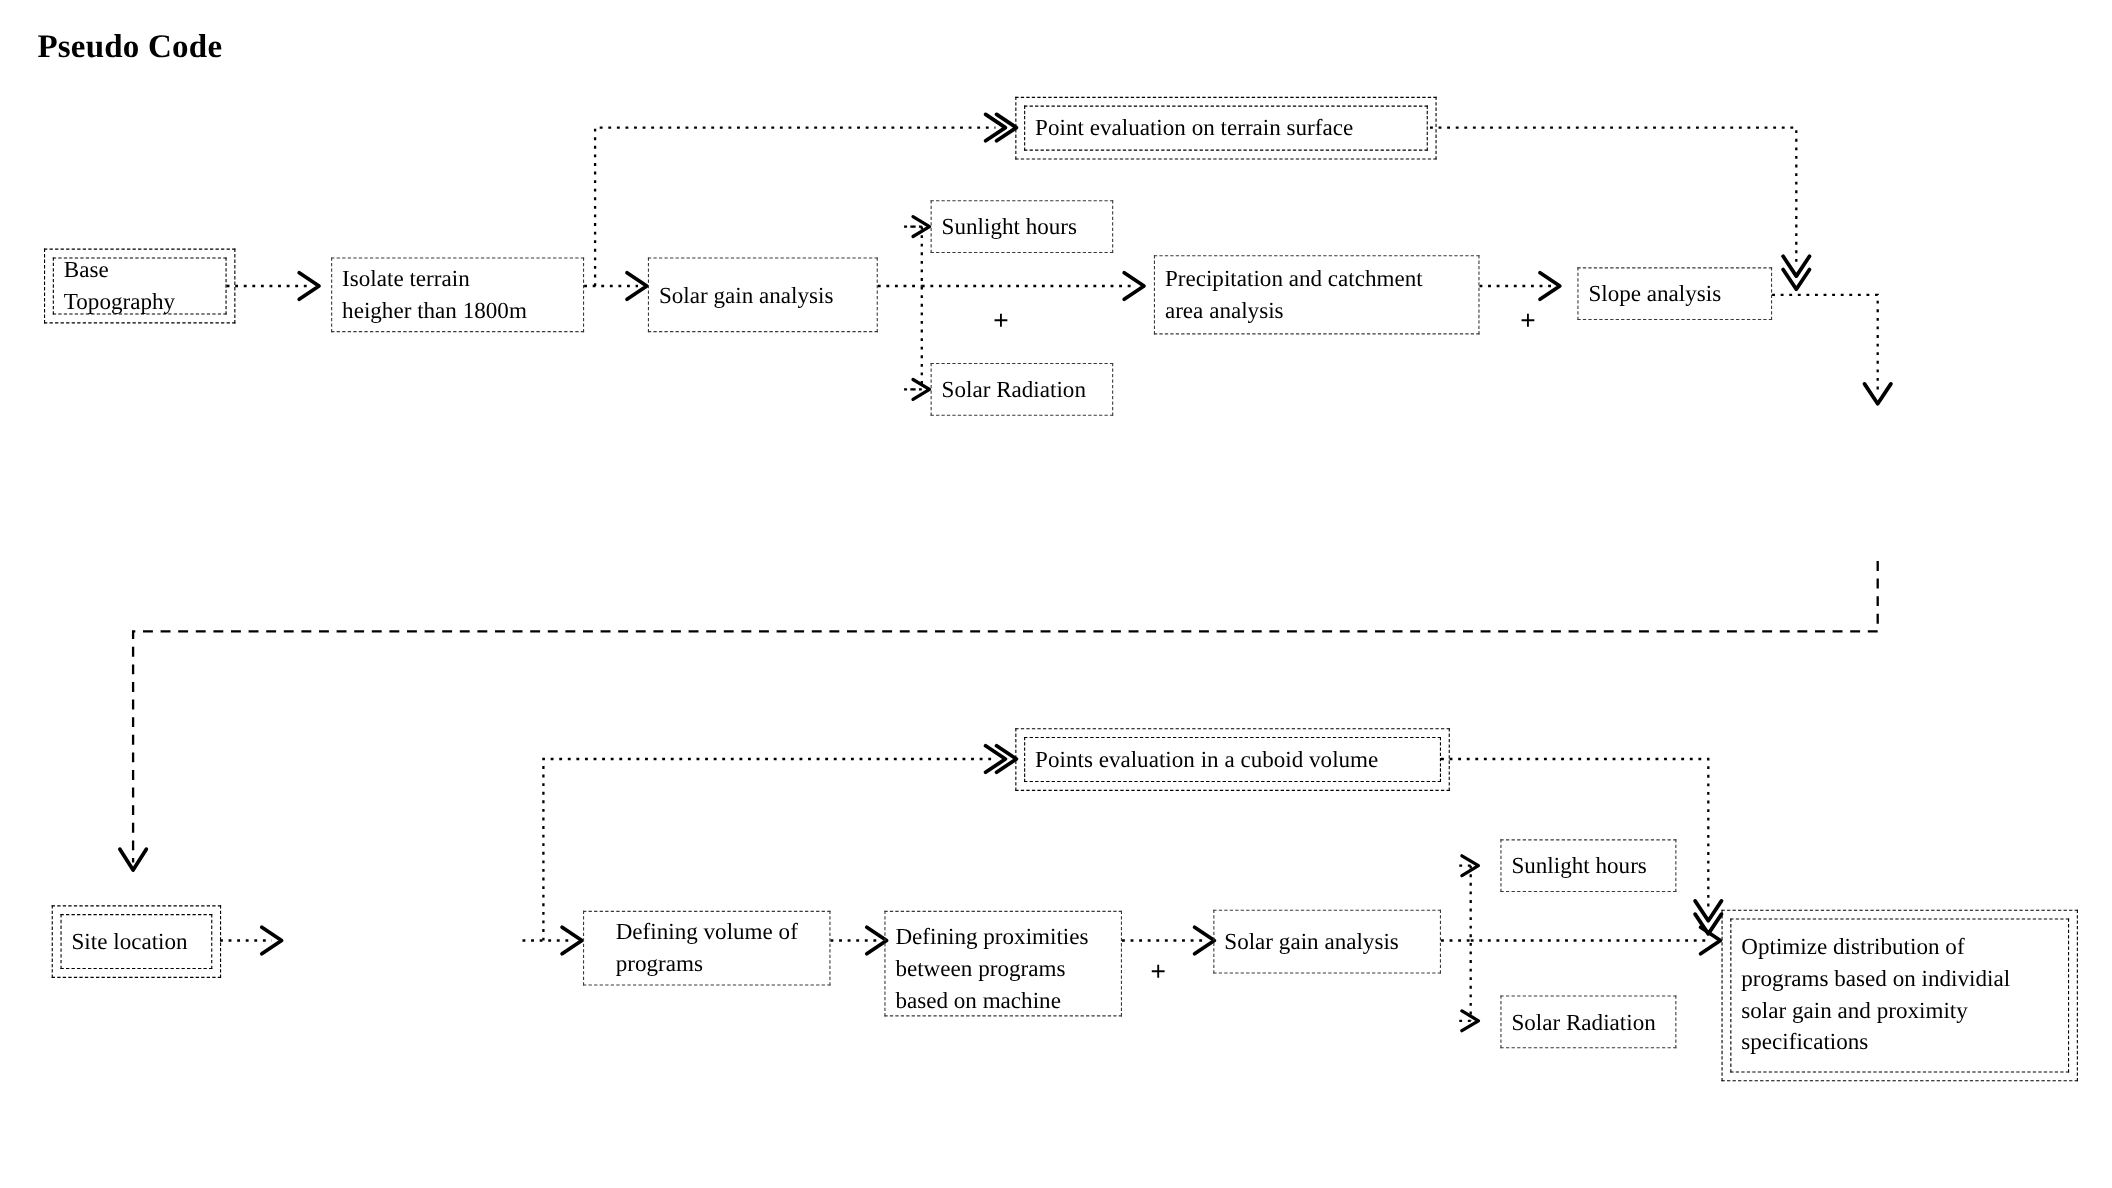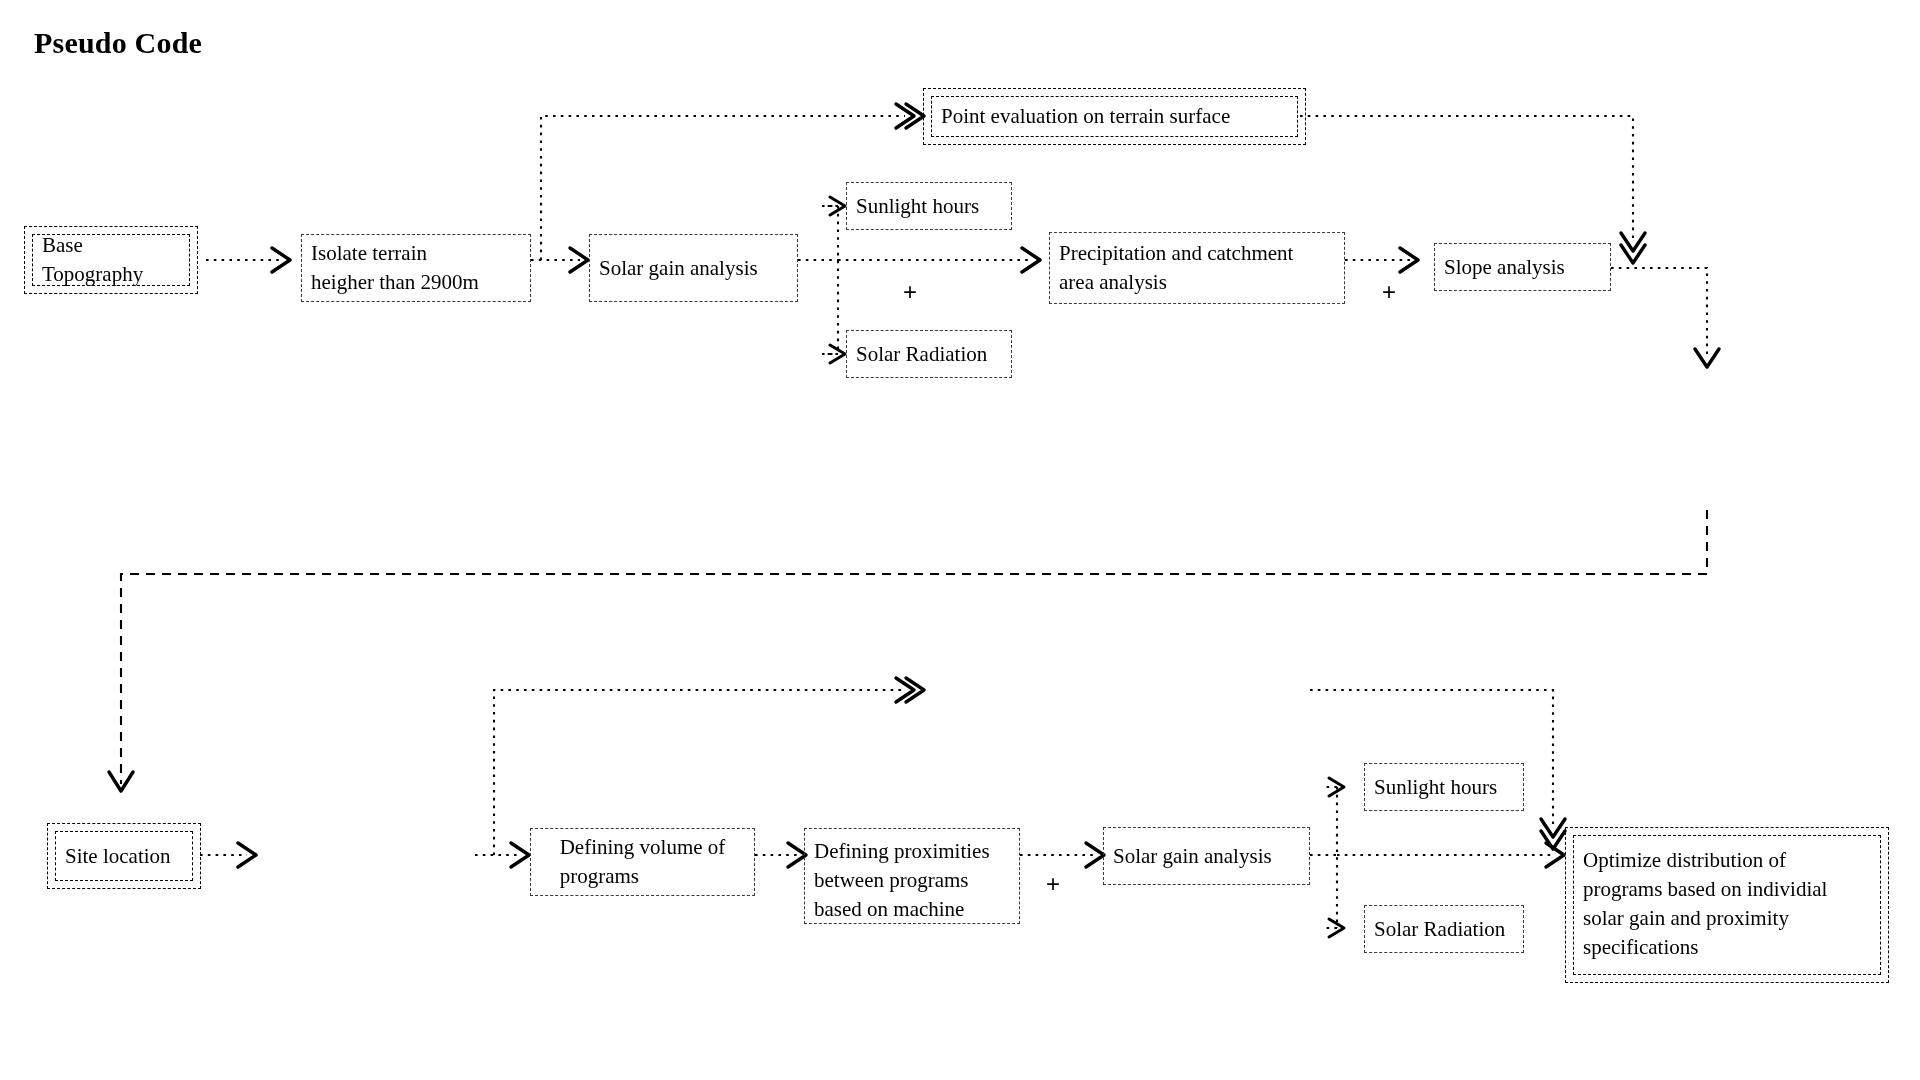--- a/index.html
+++ b/index.html
@@ -145,27 +145,27 @@
       <path d="M906,104 L924,116 L906,128"></path>
       <path d="M1621,233 L1633,251 L1645,233"></path>
       <path d="M1621,245 L1633,263 L1645,245"></path>
       <path d="M896,678 L914,690 L896,702"></path>
       <path d="M906,678 L924,690 L906,702"></path>
       <path d="M1541,819 L1553,837 L1565,819"></path>
       <path d="M1541,831 L1553,849 L1565,831"></path>
     </g>
   </svg>
 
-  <div class="node frame-double" style="left:32px; top:234px; width:158px; height:52px;">
+  <div class="node frame-double" style="left:48px; top:234px; width:158px; height:52px;">
     <span class="txt">Base Topography</span>
   </div>
 
   <div class="node frame-single" style="left:301px; top:234px; width:230px; height:68px;">
     <span class="txt">Isolate terrain
-heigher than 2900m</span>
+heigher than 1800m</span>
   </div>
 
   <div class="node frame-single" style="left:589px; top:234px; width:209px; height:68px;">
     <span class="txt">Solar gain analysis</span>
   </div>
 
   <div class="node frame-double" style="left:931px; top:96px; width:367px; height:41px;">
     <span class="txt">Point evaluation on terrain surface</span>
   </div>
 
@@ -196,20 +196,23 @@
     <span class="txt">Defining volume of
 programs</span>
   </div>
 
   <div class="node frame-single" style="left:804px; top:828px; width:216px; height:96px; align-items:flex-start; padding-top:8px;">
     <span class="txt">Defining proximities
 between programs
 based on machine</span>
   </div>
 
+  <div class="node frame-double" style="left:931px; top:670px; width:379px; height:41px;">
+    <span class="txt">Points evaluation in a cuboid volume</span>
+  </div>
 
   <div class="node frame-single" style="left:1103px; top:827px; width:207px; height:58px;">
     <span class="txt">Solar gain analysis</span>
   </div>
 
   <div class="node frame-single" style="left:1364px; top:763px; width:160px; height:48px;">
     <span class="txt">Sunlight hours</span>
   </div>
 
   <div class="node frame-single" style="left:1364px; top:905px; width:160px; height:48px;">

